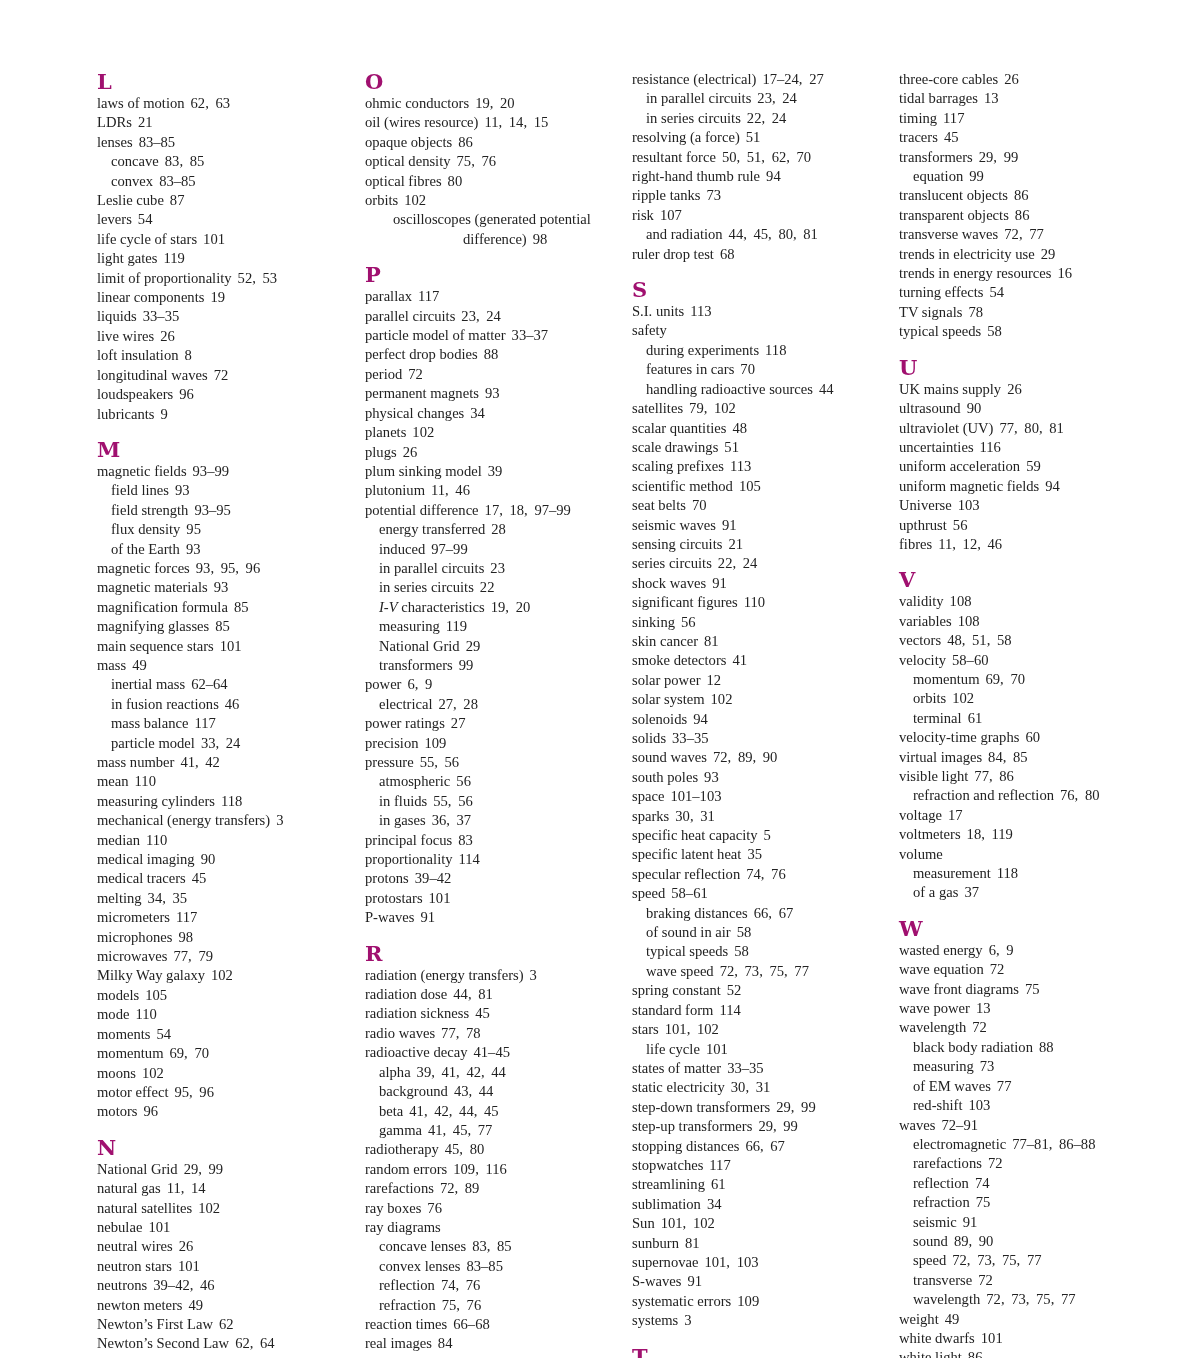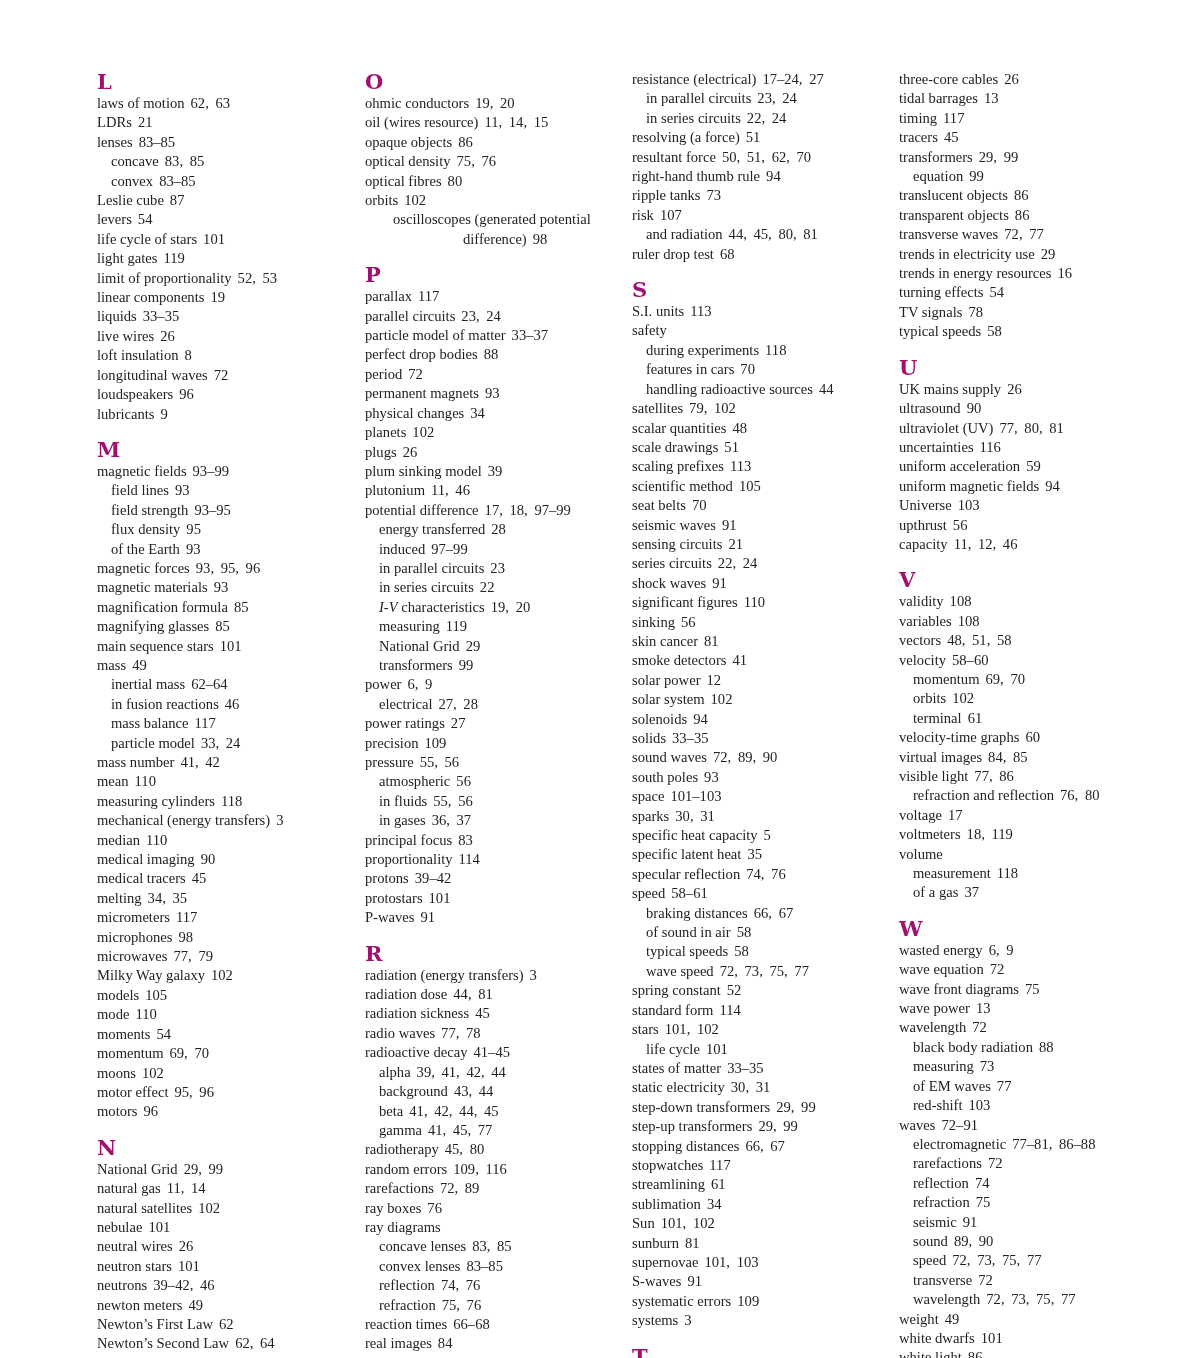--- a/index.html
+++ b/index.html
@@ -277,21 +277,21 @@
       <div class="section">
         <div class="letter" style="color: rgb(160, 16, 111);">U</div>
         <div class="entry"><span>UK mains supply</span><span class="pages">26</span></div>
         <div class="entry"><span>ultrasound</span><span class="pages">90</span></div>
         <div class="entry"><span>ultraviolet (UV)</span><span class="pages">77, 80, 81</span></div>
         <div class="entry"><span>uncertainties</span><span class="pages">116</span></div>
         <div class="entry"><span>uniform acceleration</span><span class="pages">59</span></div>
         <div class="entry"><span>uniform magnetic fields</span><span class="pages">94</span></div>
         <div class="entry"><span>Universe</span><span class="pages">103</span></div>
         <div class="entry"><span>upthrust</span><span class="pages">56</span></div>
-        <div class="entry"><span>capacity</span><span class="pages">11, 12, 46</span></div>
+        <div class="entry"><span>fibres</span><span class="pages">11, 12, 46</span></div>
       </div>
       <div class="section">
         <div class="letter" style="color: rgb(160, 16, 111);">V</div>
         <div class="entry"><span>validity</span><span class="pages">108</span></div>
         <div class="entry"><span>variables</span><span class="pages">108</span></div>
         <div class="entry"><span>vectors</span><span class="pages">48, 51, 58</span></div>
         <div class="entry"><span>velocity</span><span class="pages">58–60</span></div>
         <div class="entry sub"><span>momentum</span><span class="pages">69, 70</span></div>
         <div class="entry sub"><span>orbits</span><span class="pages">102</span></div>
         <div class="entry sub"><span>terminal</span><span class="pages">61</span></div>

